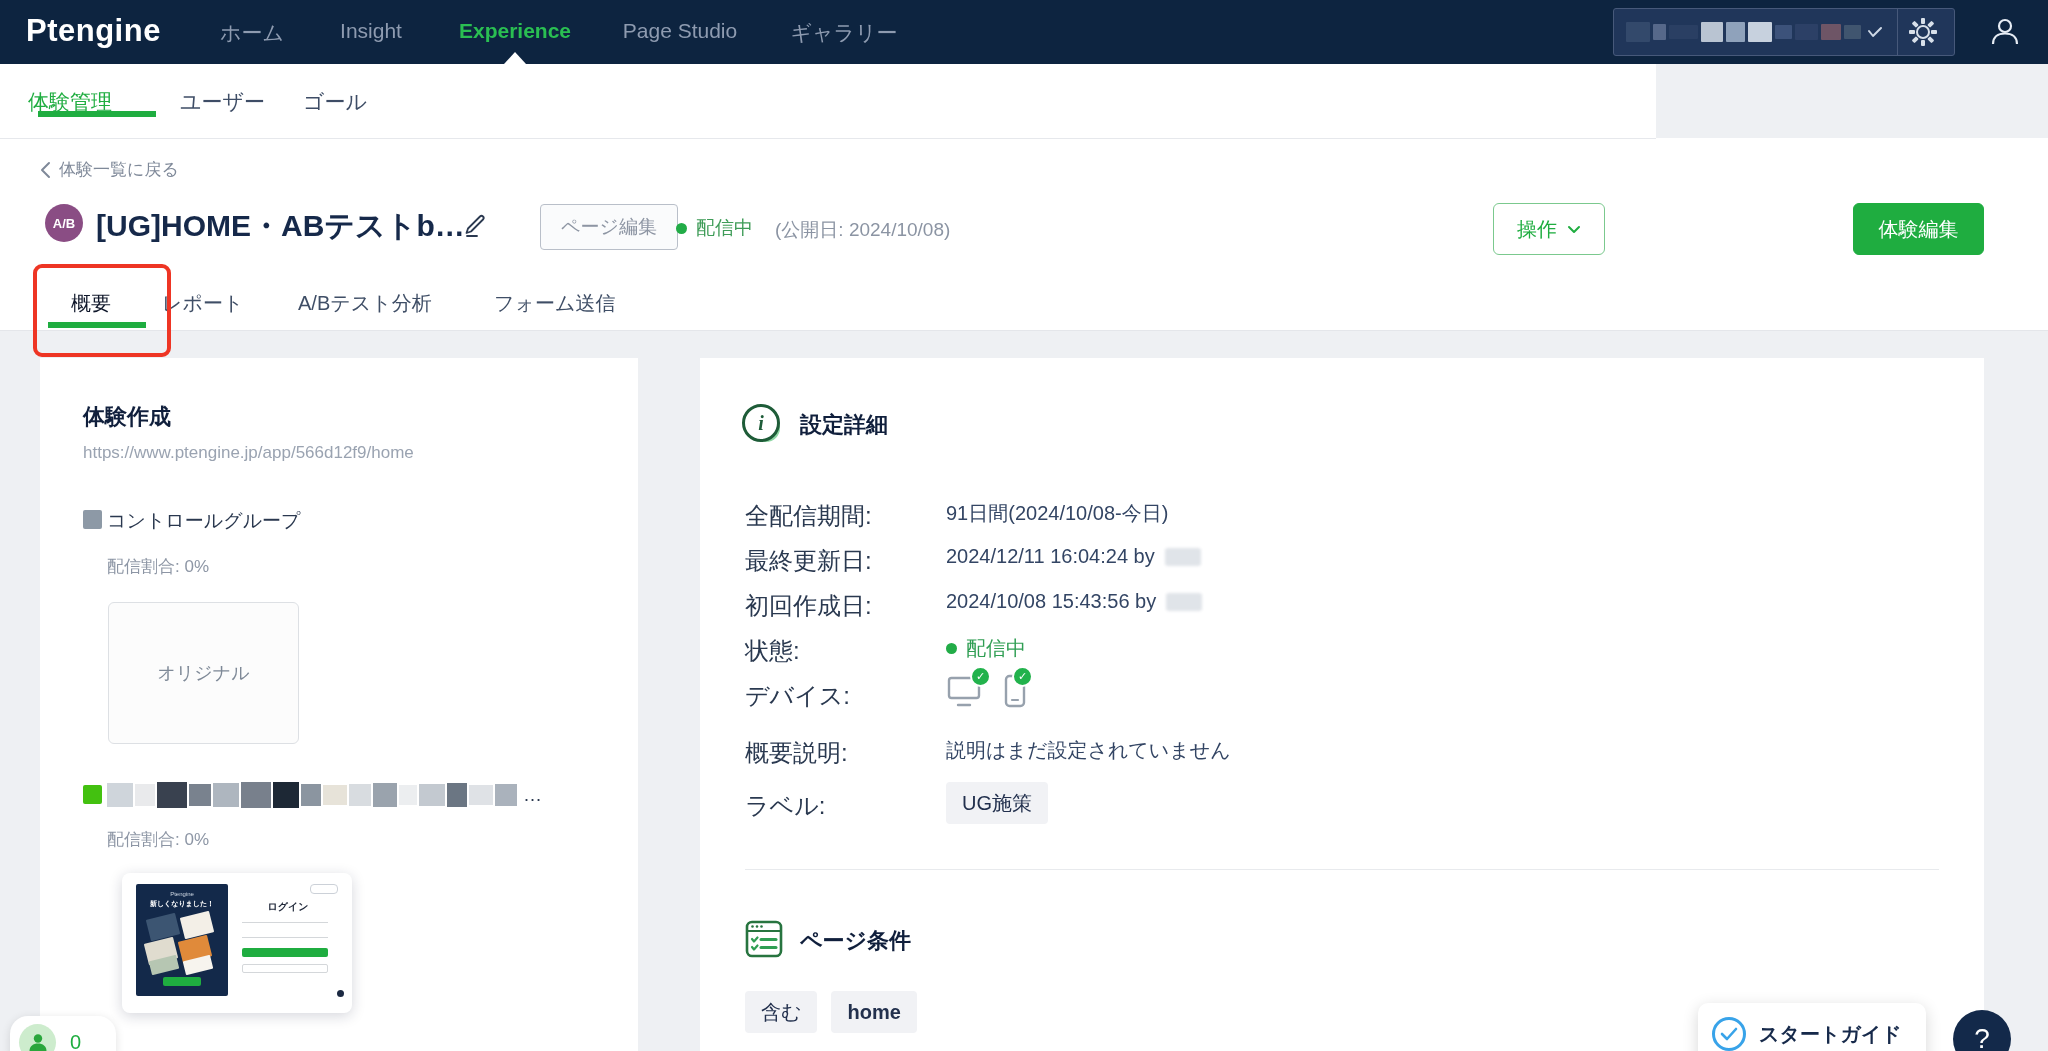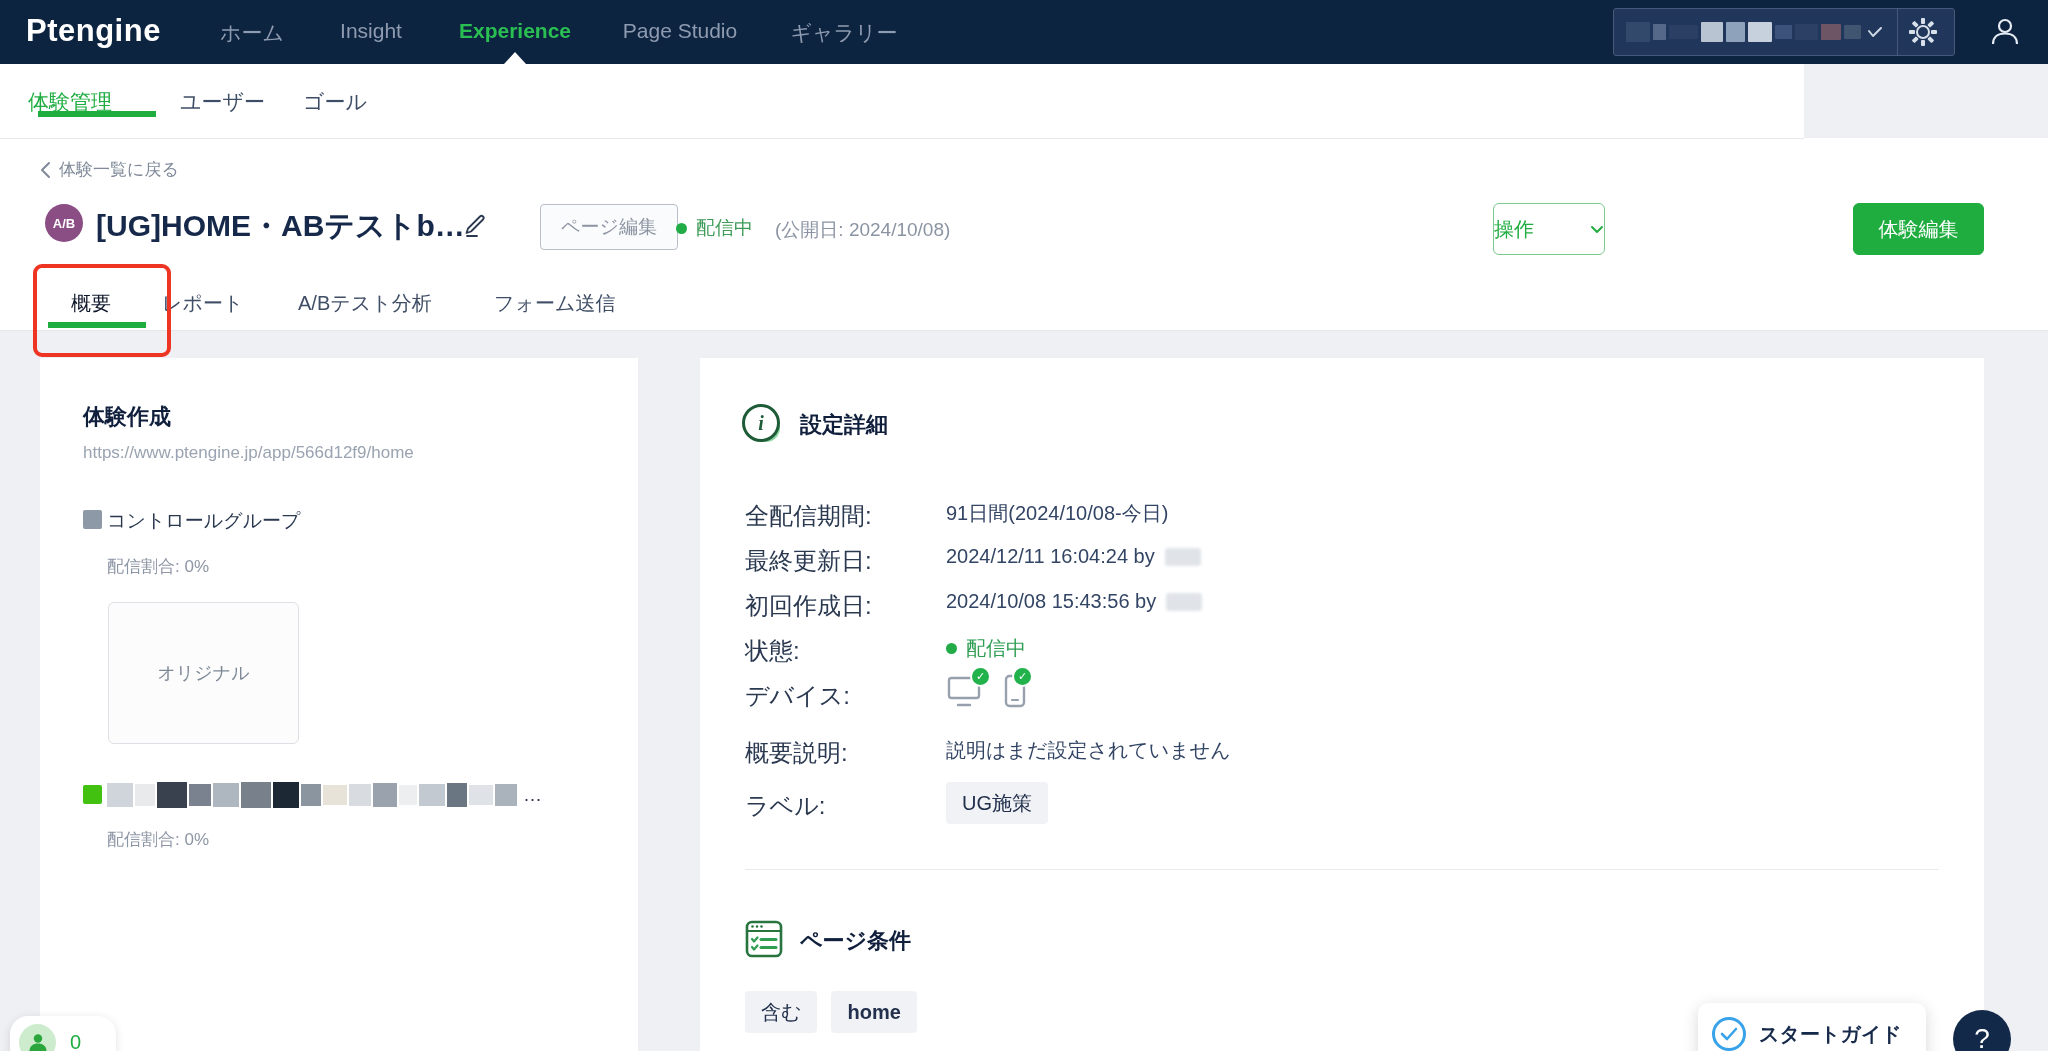--- a/index.html
+++ b/index.html
@@ -19,39 +19,39 @@
   .acc-mosaic span{display:inline-block;border-radius:1px;}
   .acc-check{margin-left:6px;}
   .acc-div{width:1px;height:46px;background:#47597a;margin-left:14px;}
   .gearwrap{width:50px;display:flex;justify-content:center;cursor:pointer;}
   .gear{position:relative;width:28px;height:28px;}
   .gear .ring{position:absolute;left:7px;top:7px;width:10px;height:10px;border:2.5px solid #d8e0ea;border-radius:50%;}
   .gear .tooth{position:absolute;left:12px;top:0;width:4px;height:6px;background:#d8e0ea;border-radius:1px;transform-origin:2px 14px;}
   .user-ic{position:absolute;left:1988px;top:15px;cursor:pointer;}
 
   
-  .subnav{position:absolute;left:0;top:64px;width:1804px;height:74px;background:#fff;border-bottom:1px solid #e6e8ec;z-index:2;}
+  .subnav{position:absolute;left:0;top:64px;width:1656px;height:74px;background:#fff;border-bottom:1px solid #e6e8ec;z-index:2;}
   .subitem{position:absolute;top:24px;font-size:21px;color:#3e4d66;cursor:pointer;white-space:nowrap;}
   .subitem.active{color:#1fad40;}
   .sub-underline{position:absolute;left:10px;bottom:-1px;width:118px;height:6px;background:#1fad40;}
 
   
   .pagehead{position:absolute;left:0;top:138px;width:2048px;height:192px;background:#fff;border-bottom:1px solid #e4e6ea;}
   .crumb{position:absolute;left:40px;top:20px;display:flex;align-items:center;gap:8px;color:#7f8999;font-size:17px;cursor:pointer;}
   .badge{position:absolute;left:45px;top:66px;width:38px;height:38px;border-radius:50%;background:#8a4d84;
     color:#fff;font-size:13px;font-weight:bold;display:flex;align-items:center;justify-content:center;}
   .exp-title{position:absolute;left:96px;top:68px;font-size:30px;font-weight:bold;color:#16294a;white-space:nowrap;}
   .pencil{position:absolute;left:462px;top:72px;cursor:pointer;}
   .pageedit{position:absolute;left:540px;top:66px;height:44px;padding:0 20px;background:#fafbfc;border:1px solid #b9bfc9;
     border-radius:4px;color:#8d95a3;font-size:19px;display:flex;align-items:center;cursor:pointer;}
   .statdot{width:11px;height:11px;border-radius:50%;background:#22ac47;display:inline-block;}
   .headstatus{position:absolute;left:676px;top:77px;display:flex;align-items:center;gap:9px;font-size:19px;color:#3f9c58;}
   .pubdate{position:absolute;left:775px;top:79px;font-size:19px;color:#8b94a3;}
   .btn{position:absolute;top:65px;height:52px;border-radius:6px;font-size:20px;display:flex;align-items:center;justify-content:center;cursor:pointer;box-sizing:border-box;}
-  .btn.ghost{background:#fff;border:1px solid #7bc98e;color:#1fad40;justify-content:space-between;}
+  .btn.ghost{background:#fff;border:1px solid #7bc98e;color:#1fad40;}
   .btn.solid{background:#1fad40;border:1px solid #1fad40;color:#fff;}
   .tab{position:absolute;top:152px;font-size:20px;color:#3f4e66;cursor:pointer;white-space:nowrap;}
   .tab.active{color:#0f172a;}
   .tab-underline{position:absolute;left:48px;top:184px;width:98px;height:6px;background:#1fad40;}
   .red-annotation{position:absolute;left:33px;top:264px;width:130px;height:85px;border:4px solid #ee3524;border-radius:9px;z-index:6;pointer-events:none;}
 
   
   .card{position:absolute;top:358px;background:#fff;}
   .card.left{left:40px;width:598px;height:693px;}
   .card.right{left:700px;width:1284px;height:693px;}
@@ -248,20 +248,44 @@
       <span style="width:24px;height:24px;background:#9aa3ad"></span>
       <span style="width:18px;height:20px;background:#eceef0"></span>
       <span style="width:26px;height:22px;background:#c3c9d0"></span>
       <span style="width:20px;height:24px;background:#6b7683"></span>
       <span style="width:24px;height:20px;background:#dfe2e6"></span>
       <span style="width:22px;height:22px;background:#aab2bc"></span>
       <span class="mos-ellipsis">…</span>
     </div>
     <div class="ratio" style="top:470px">配信割合: 0%</div>
 
+    <div class="thumb">
+      <div class="thumb-left">
+        <div class="tl-brand">Ptengine</div>
+        <div class="tl-head">新しくなりました！</div>
+        <div class="tl-collage">
+          <i style="left:2px;top:2px;width:30px;height:22px;background:#3c5572;transform:rotate(-14deg)"></i>
+          <i style="left:36px;top:0px;width:30px;height:22px;background:#f3efe7;transform:rotate(-14deg)"></i>
+          <i style="left:0px;top:26px;width:30px;height:22px;background:#e0dccf;transform:rotate(-14deg)"></i>
+          <i style="left:34px;top:24px;width:30px;height:22px;background:#e08a3a;transform:rotate(-14deg)"></i>
+          <i style="left:4px;top:44px;width:28px;height:14px;background:#b6c6b2;transform:rotate(-14deg)"></i>
+          <i style="left:38px;top:44px;width:28px;height:14px;background:#f7f4ee;transform:rotate(-14deg)"></i>
+        </div>
+        <div class="tl-btn"></div>
+      </div>
+      <div class="thumb-right">
+        <div class="tr-pill"></div>
+        <div class="tr-login">ログイン</div>
+        <div class="tr-line" style="top:38px"></div>
+        <div class="tr-line" style="top:53px"></div>
+        <div class="tr-green"></div>
+        <div class="tr-gbtn"></div>
+      </div>
+      <div class="thumb-dot"></div>
+    </div>
   </div>
 
   <div class="card right">
     <div class="info-ic">
       <div class="blob"></div>
       <div class="ring">i</div>
     </div>
     <div class="rc-heading">設定詳細</div>
 
     <div class="frow-label" style="top:142px">全配信期間:</div>

